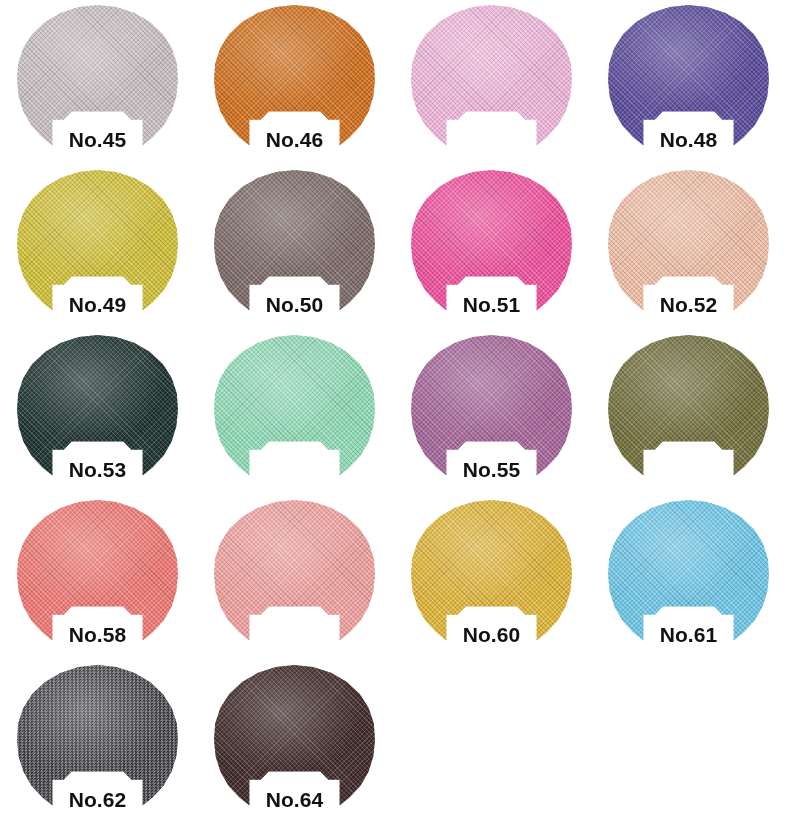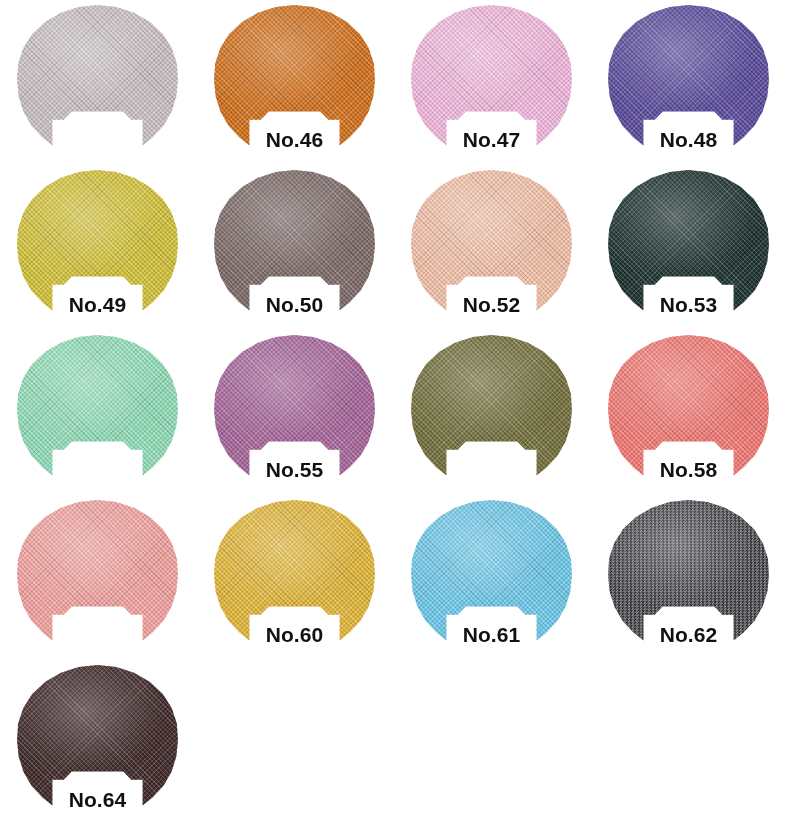--- a/index.html
+++ b/index.html
@@ -143,36 +143,36 @@
 </head>
 <body>
 
 <div id="swatch-board">
     <div class="swatch-cell">
       <div class="swatch-disc">
         <div class="swatch-base" style="background: rgb(201, 192, 194);"></div>
         <div class="weave"></div>
         <div class="sheen"></div>
       </div>
+      <div class="swatch-label">No.45</div>
     </div>
     <div class="swatch-cell">
       <div class="swatch-disc">
         <div class="swatch-base" style="background: rgb(209, 113, 31);"></div>
         <div class="weave"></div>
         <div class="sheen"></div>
       </div>
       <div class="swatch-label">No.46</div>
     </div>
     <div class="swatch-cell">
       <div class="swatch-disc">
         <div class="swatch-base" style="background: rgb(240, 184, 220);"></div>
         <div class="weave"></div>
         <div class="sheen"></div>
       </div>
-      <div class="swatch-label">No.47</div>
     </div>
     <div class="swatch-cell">
       <div class="swatch-disc">
         <div class="swatch-base" style="background: rgb(91, 76, 156);"></div>
         <div class="weave"></div>
         <div class="sheen"></div>
       </div>
       <div class="swatch-label">No.48</div>
     </div>
     <div class="swatch-cell">
@@ -183,20 +183,28 @@
       </div>
       <div class="swatch-label">No.49</div>
     </div>
     <div class="swatch-cell">
       <div class="swatch-disc">
         <div class="swatch-base" style="background: rgb(125, 107, 105);"></div>
         <div class="weave"></div>
         <div class="sheen"></div>
       </div>
       <div class="swatch-label">No.50</div>
+    </div>
+    <div class="swatch-cell">
+      <div class="swatch-disc">
+        <div class="swatch-base" style="background: rgb(240, 83, 158);"></div>
+        <div class="weave"></div>
+        <div class="sheen"></div>
+      </div>
+      <div class="swatch-label">No.51</div>
     </div>
     <div class="swatch-cell">
       <div class="swatch-disc">
         <div class="swatch-base" style="background: rgb(240, 192, 168);"></div>
         <div class="weave"></div>
         <div class="sheen"></div>
       </div>
       <div class="swatch-label">No.52</div>
     </div>
     <div class="swatch-cell">

